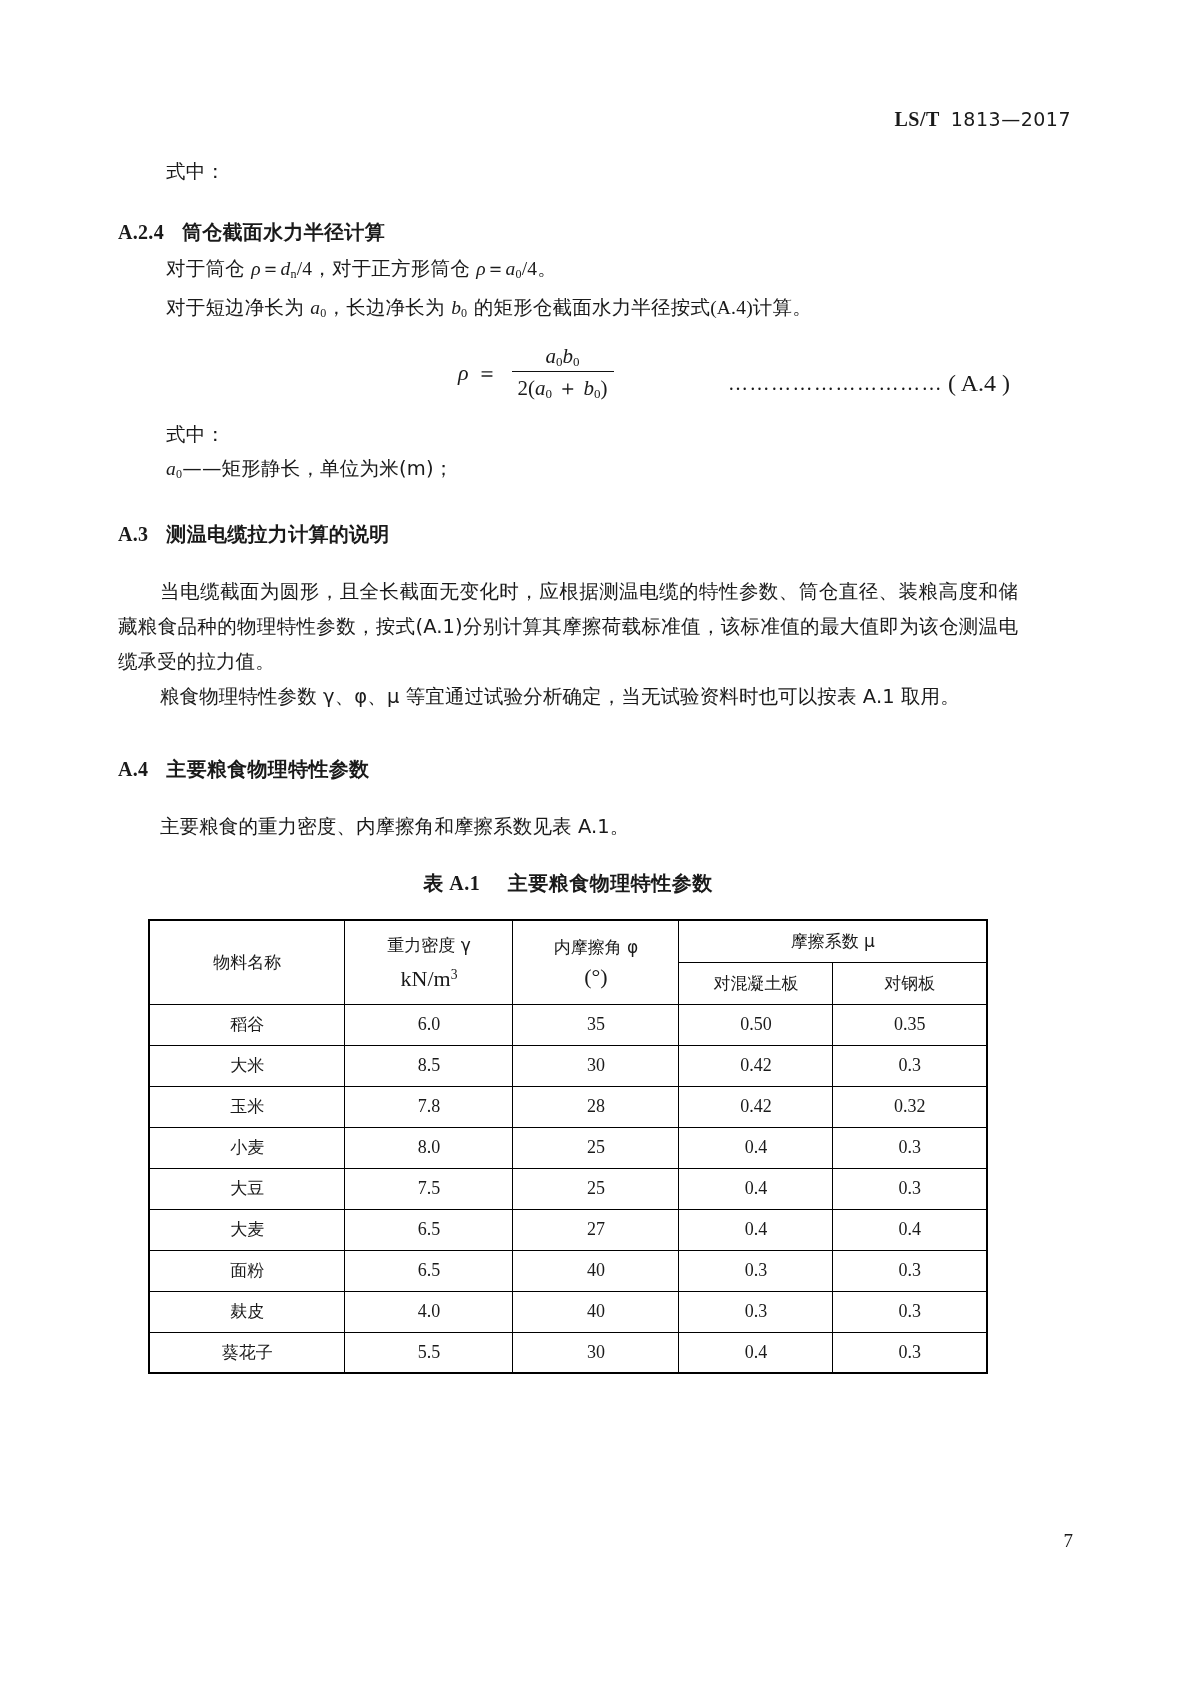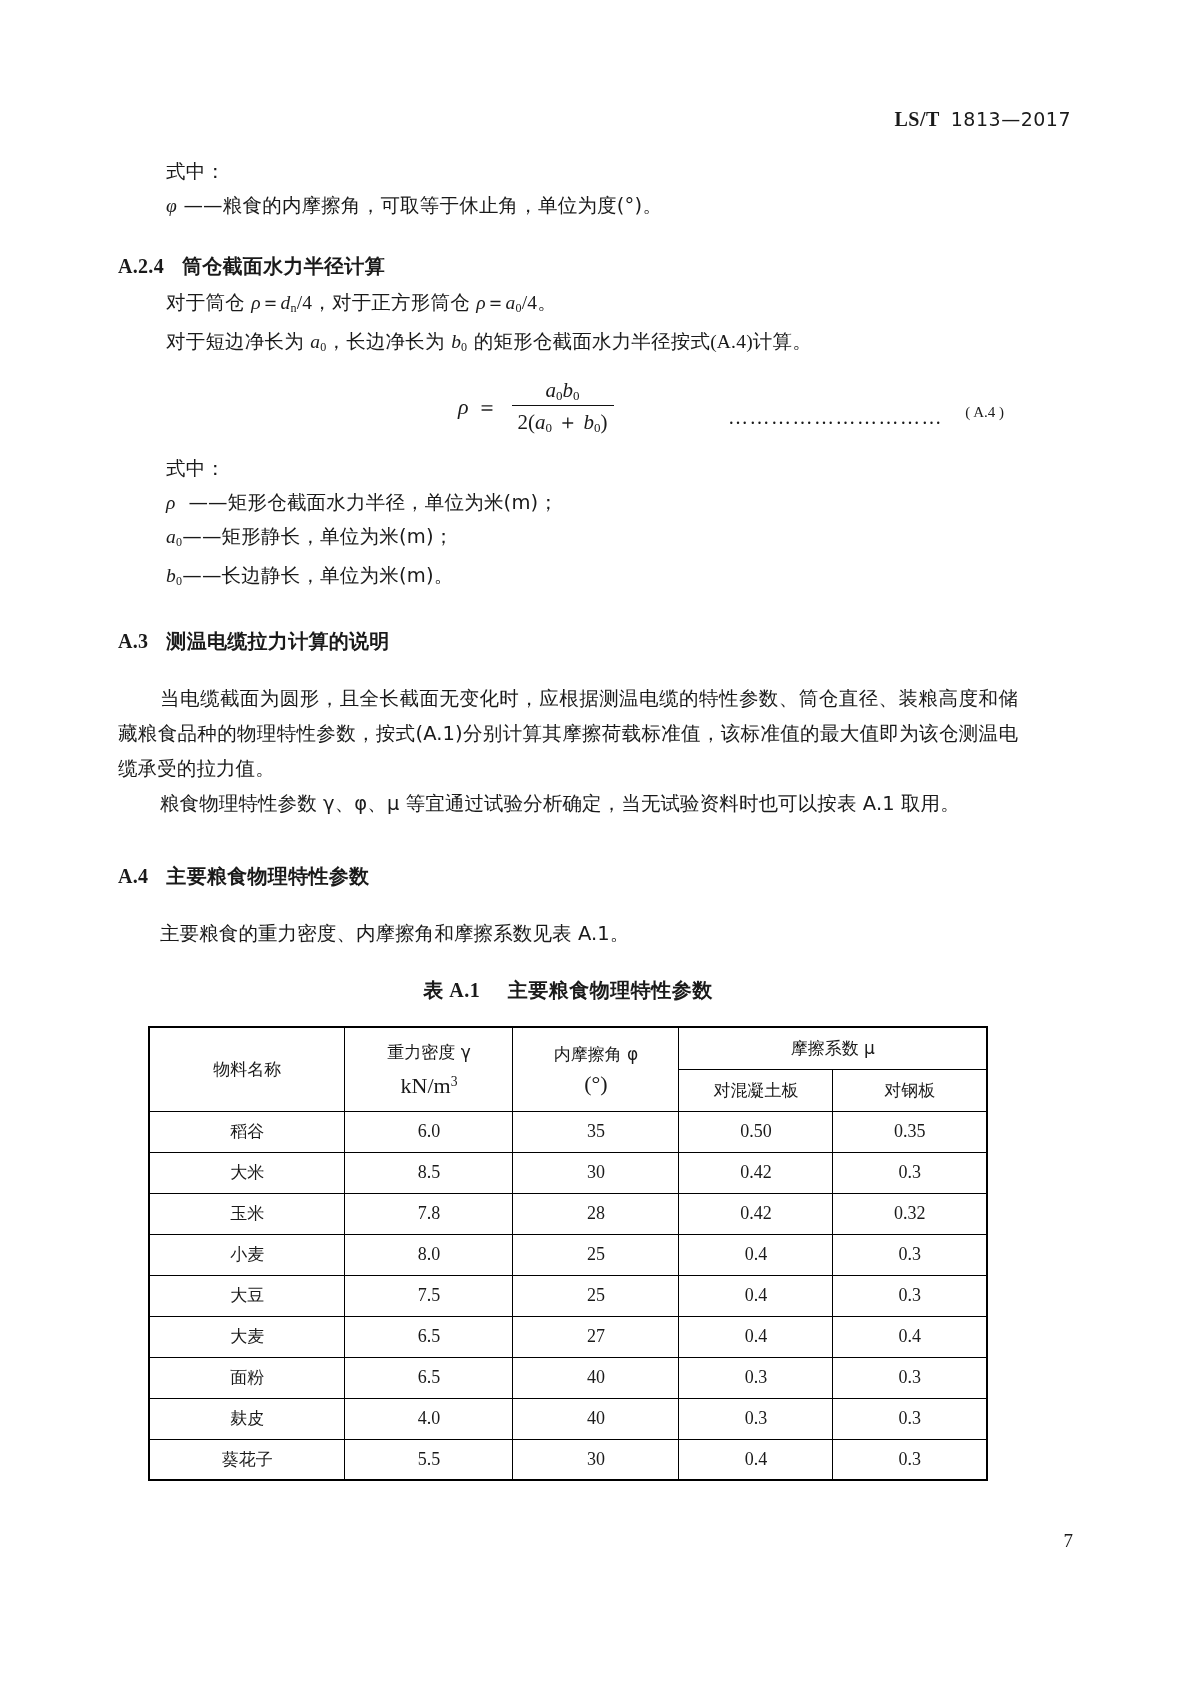--- a/index.html
+++ b/index.html
@@ -91,23 +91,23 @@
   .leader {
     position: absolute;
     left: 610px; top: 30px;
     font-family: "Liberation Serif", serif;
     font-size: 20px;
     letter-spacing: 1.5px;
     white-space: nowrap;
   }
   .eqnum {
     position: absolute;
-    right: 14px; top: 28px;
-    font-family: "Liberation Serif", serif;
-    font-size: 15px;
+    right: 8px; top: 28px;
+    font-family: "Liberation Serif", serif;
+    font-size: 24px;
     white-space: nowrap;
   }
 
   
   .table-caption {
     text-align: center;
     font-family: "DejaVu Sans", sans-serif;
     font-weight: bold;
     font-size: 20px;
     margin-top: 26px;
@@ -161,24 +161,20 @@
   <div class="header">
     <span class="std-id">LS/T</span>
     <span>&nbsp;</span><span class="std-num">1813—2017</span>
   </div>
 
   <div class="content">
 
     <div class="body-line indent-1">式中：</div>
 
 
-    <div class="body-line indent-1">
-      <i class="math">φ</i>
-      <span>——</span><span>粮食的内摩擦角，可取等于休止角，单位为度(°)。</span>
-    </div>
 
     <div class="sec-head">
       <span class="num">A.2.4</span><span>筒仓截面水力半径计算</span>
     </div>
 
     <div class="body-line indent-2">
       对于筒仓 <i class="math">ρ</i>＝<i class="math">d</i><sub>n</sub><span class="rom">/4</span>，对于正方形筒仓 <i class="math">ρ</i>＝<i class="math">a</i><sub>0</sub><span class="rom">/4</span>。
     </div>
 
 
@@ -194,31 +190,25 @@
           <span class="num-part"><i>a</i><sub>0</sub><i>b</i><sub>0</sub></span>
           <span class="den-part"><span class="rom">2(</span><i class="it">a</i><sub>0</sub><span class="rom"> ＋ </span><i class="it">b</i><sub>0</sub><span class="rom">)</span></span>
         </span>
       </div>
       <div class="leader">…………………………</div>
       <div class="eqnum">( A.4 )</div>
     </div>
 
     <div class="body-line indent-1">式中：</div>
 
-    <div class="body-line indent-1">
-      <i class="math">ρ</i>&nbsp;&nbsp;<span>——</span><span>矩形仓截面水力半径，单位为米(m)；</span>
-    </div>
 
     <div class="body-line indent-1">
       <i class="math">a<sub>0</sub></i><span>——</span><span>矩形静长，单位为米(m)；</span>
     </div>
 
-    <div class="body-line indent-1">
-      <i class="math">b<sub>0</sub></i><span>——</span><span>长边静长，单位为米(m)。</span>
-    </div>
 
     <div class="sec-head" style="">
       <span class="num">A.3</span><span>测温电缆拉力计算的说明</span>
     </div>
 
     <div class="para first" style="margin-top:26px;">当电缆截面为圆形，且全长截面无变化时，应根据测温电缆的特性参数、筒仓直径、装粮高度和储藏粮食品种的物理特性参数，按式(A.1)分别计算其摩擦荷载标准值，该标准值的最大值即为该仓测温电缆承受的拉力值。</div>
     <div class="para first">粮食物理特性参数 γ、φ、μ 等宜通过试验分析确定，当无试验资料时也可以按表 A.1 取用。</div>
 
     <div class="sec-head" style="margin-top:42px;">
       <span class="num">A.4</span><span>主要粮食物理特性参数</span>

